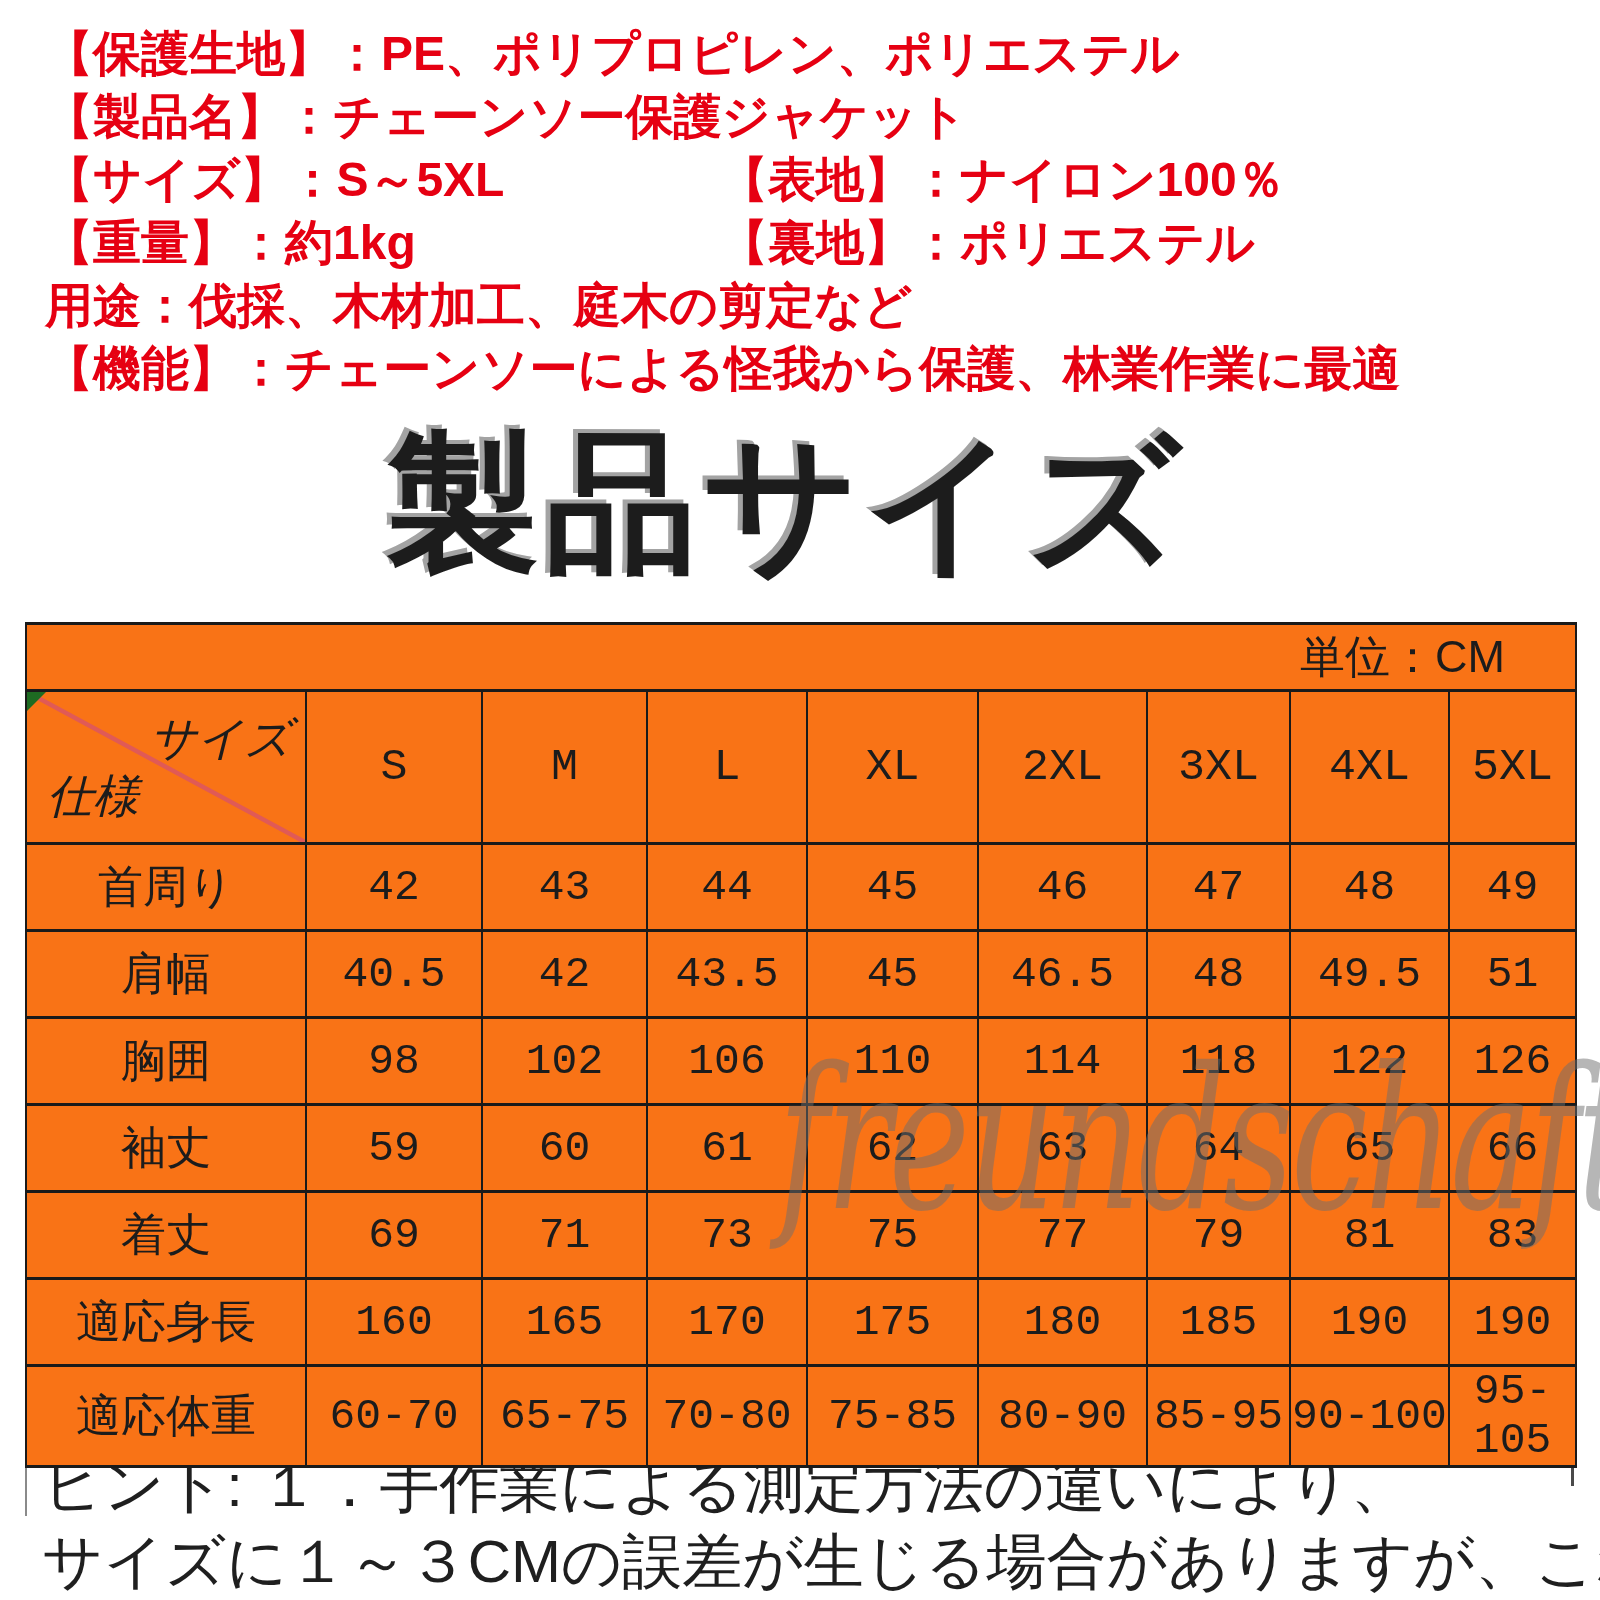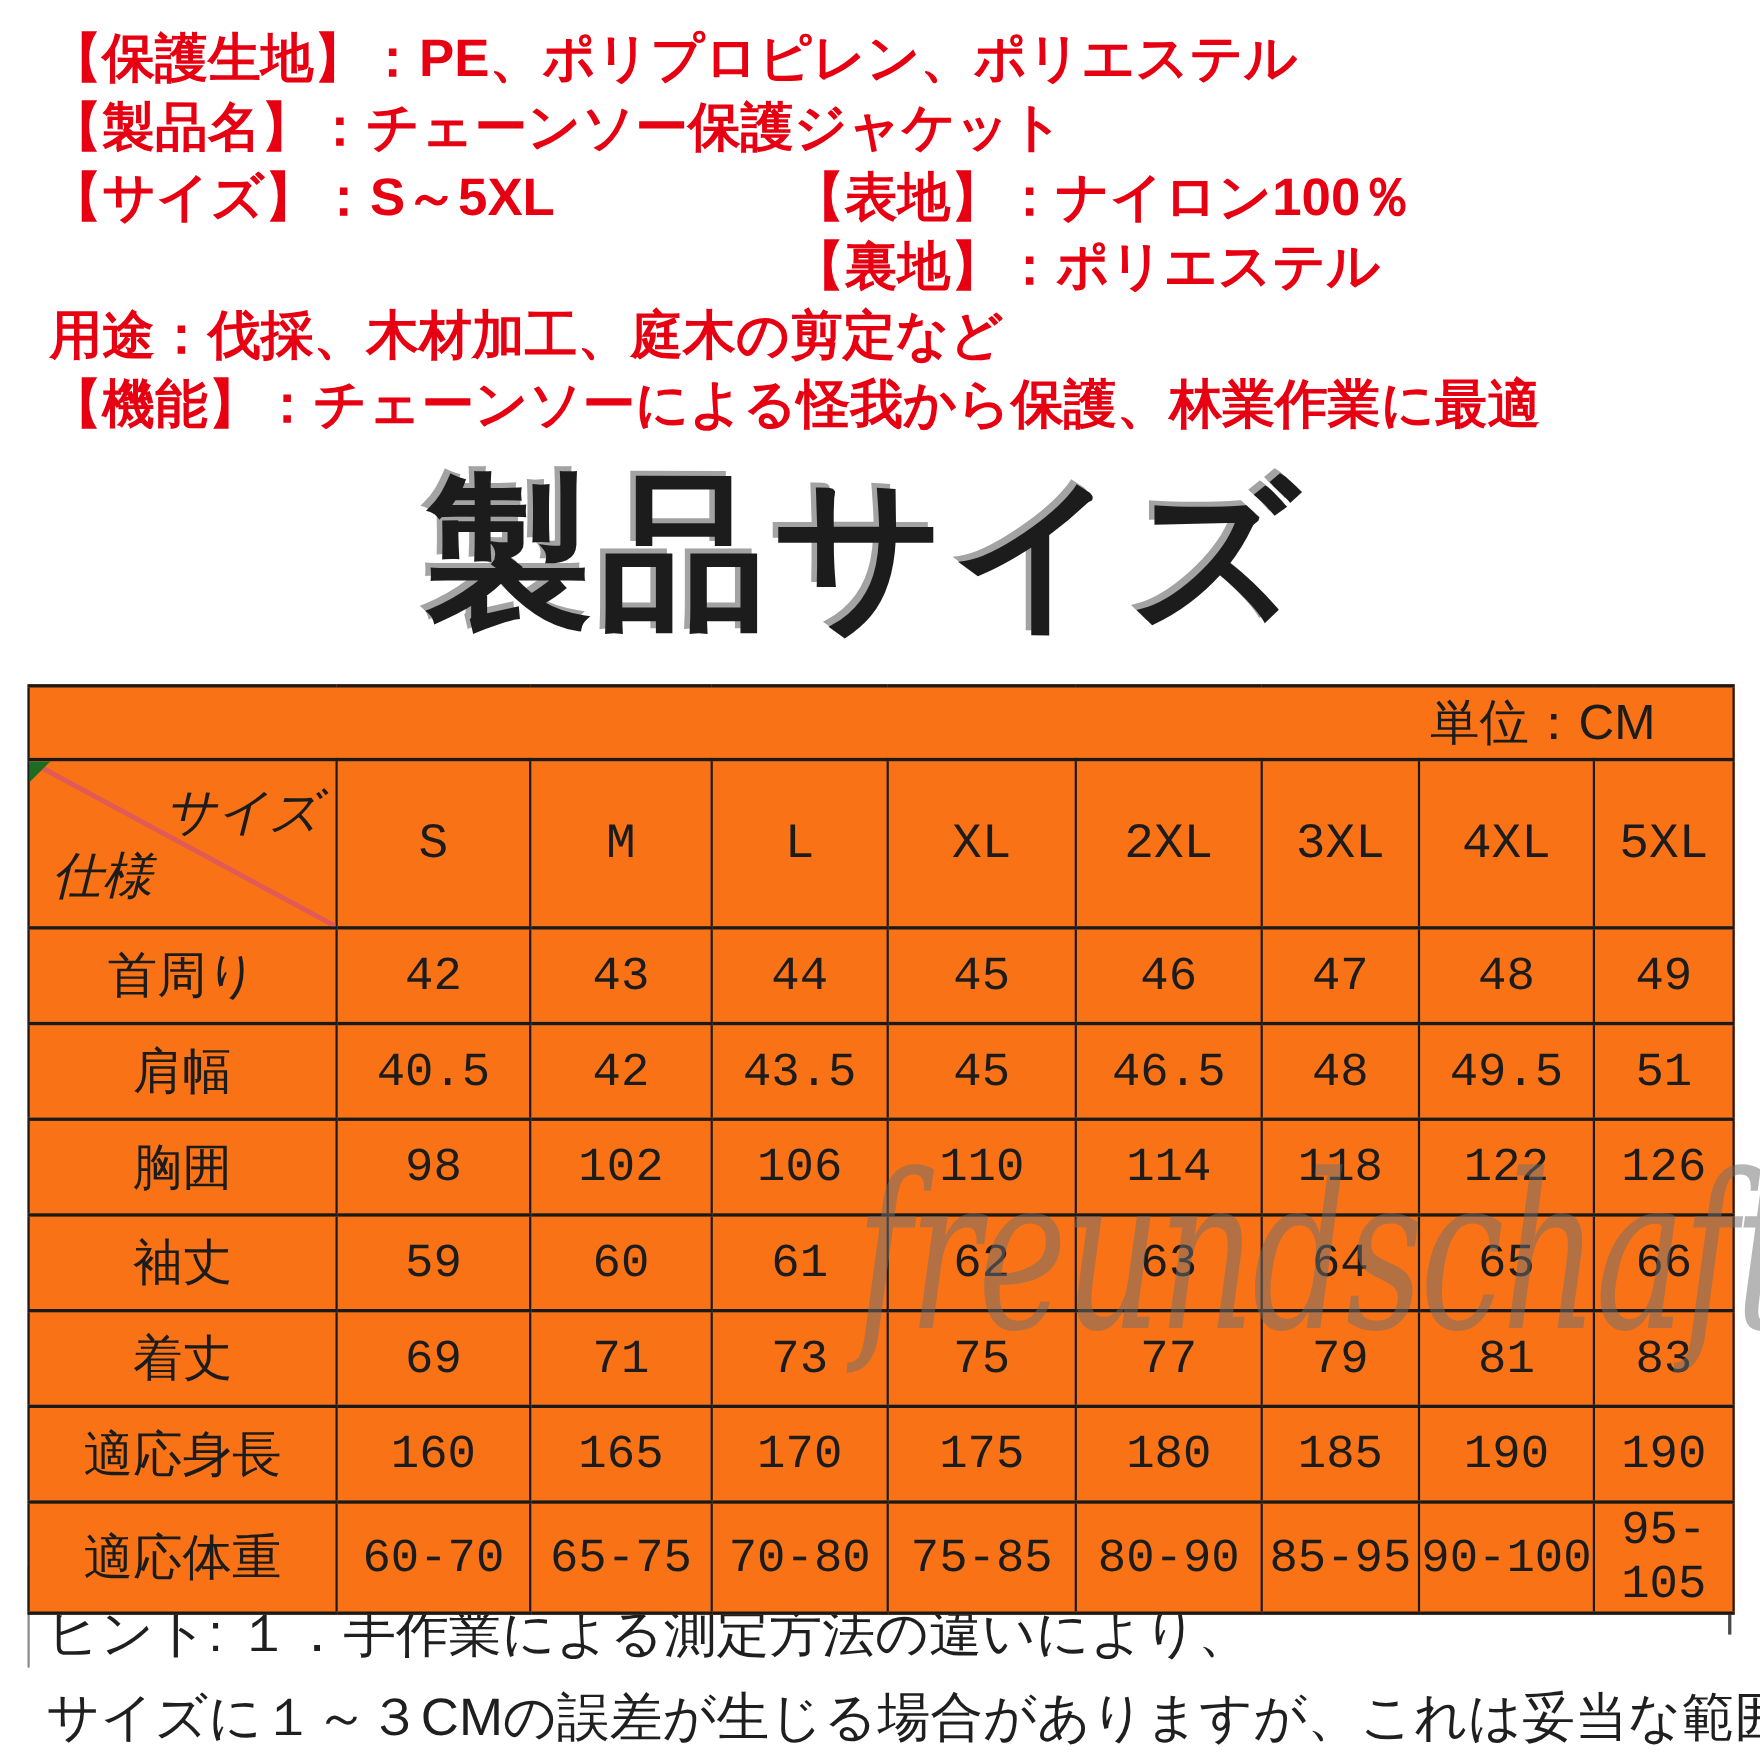--- a/index.html
+++ b/index.html
@@ -56,34 +56,35 @@
     transform:scaleX(0.70);transform-origin:left top;letter-spacing:-4px;
     pointer-events:none;
   }
   
   .edge-stub{position:absolute;background:#8a8a8a;z-index:0;}
   .edge-left{left:25px;top:1424px;width:2px;height:92px;}
   .edge-right{left:1571px;top:1424px;width:3px;height:62px;background:#4a4a4a;}
   
   .hint{
     position:absolute;left:42px;top:1448px;width:1540px;
-    font-size:48px;color:#1f1f1f;line-height:76px;white-space:nowrap;
+    font-size:60px;color:#1f1f1f;line-height:76px;white-space:nowrap;
   }
 </style>
 </head>
 <body>
 
 <div class="top-info">
   <div class="line">【保護生地】：PE、ポリプロピレン、ポリエステル</div>
   <div class="line">【製品名】：チェーンソー保護ジャケット</div>
   <div class="line">
     <span>【サイズ】：S～5XL</span>
     <span class="col2">【表地】：ナイロン100％</span>
   </div>
   <div class="line">
+    <span>【重量】：約1kg</span>
     <span class="col2">【裏地】：ポリエステル</span>
   </div>
   <div class="line">用途：伐採、木材加工、庭木の剪定など</div>
   <div class="line">【機能】：チェーンソーによる怪我から保護、林業作業に最適</div>
 </div>
 
 <div class="main-title">製品サイズ</div>
 
 <table class="size-table">
   <colgroup>

